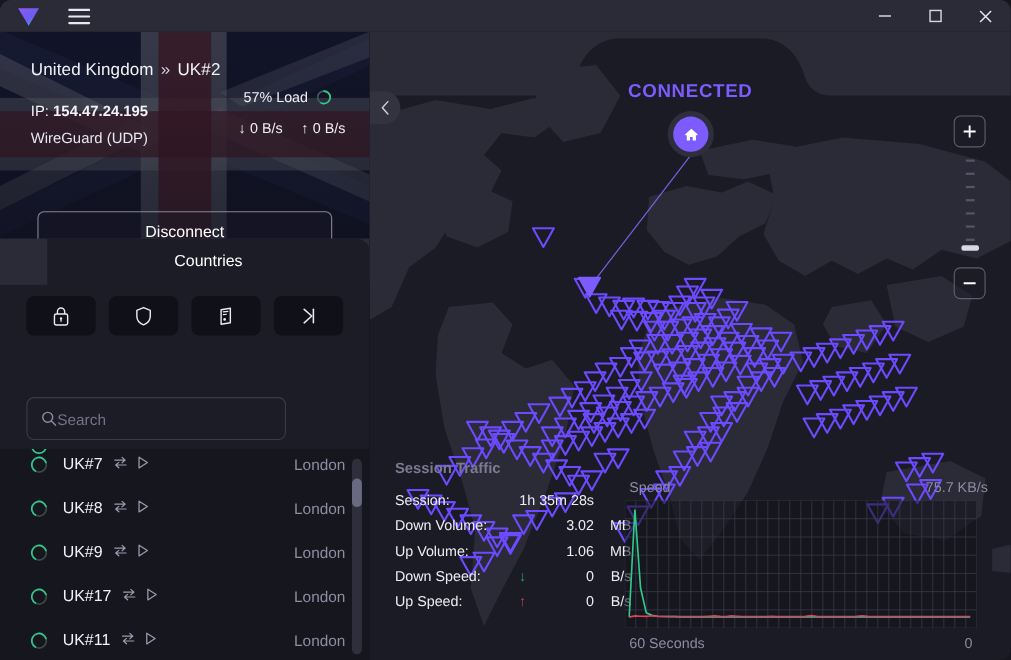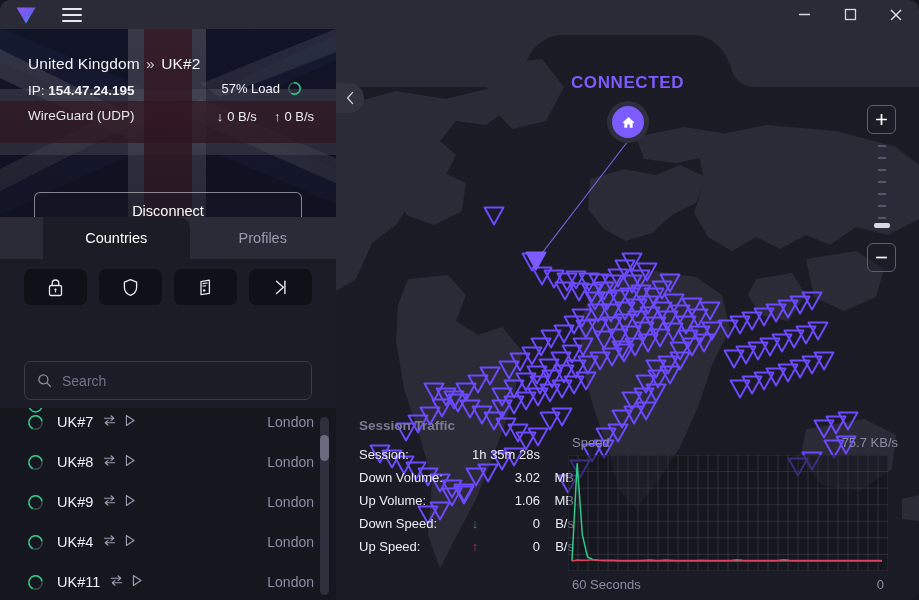--- a/index.html
+++ b/index.html
@@ -34,21 +34,21 @@
   .flag-panel {
     position: relative; width: 336px; height: 188px; overflow: hidden;
     background: #2d2430;
   }
   .flag-img { position: absolute; inset: 0; }
   .flag-shade { position: absolute; inset: 0;
     background: linear-gradient(180deg, rgba(14,14,22,.55), rgba(14,14,22,.72)); }
   .conn-info { position: absolute; left: 28px; top: 26px; right: 20px; }
   .conn-country { font-size: 15.5px; color: #f2f2f7; letter-spacing: .1px; }
   .chev-sep { color: #cfcfdb; padding: 0 2px; }
-  .conn-ip { font-size: 13.5px; color: #f2f2f7; margin-top: 10px; }
+  .conn-ip { font-size: 13.5px; color: #f2f2f7; margin-top: 20px; }
   .conn-ip b { font-weight: bold; }
   .conn-proto { font-size: 13.5px; color: #e6e6ee; margin-top: 10px; }
   .load-row { position: absolute; right: 34px; top: 52px;
     display: flex; align-items: flex-start; gap: 7px; }
   .load-text { font-size: 13px; color: #f2f2f7; }
   .load-ring { width: 15px; height: 15px; }
   .speed-row { position: absolute; right: 22px; top: 80px;
     display: flex; align-items: center; gap: 17px; font-size: 13px; color: #eeeef5; }
   .speed-item { display: flex; align-items: center; gap: 4px; }
   .arrow-g { font-size: 13px; color: #eeeef5; }
@@ -70,23 +70,23 @@
   .tab.inactive::before { content:""; position:absolute; left:-14px; bottom:0;
     width:14px; height:14px; background:#2b2b38;
     border-bottom-left-radius:14px; box-shadow: -4px 4px 0 0 #1c1c26; display:none;}
 
   
   .filters { position: absolute; top: 240px; left: 24px; display: flex; gap: 12px; }
   .filter-btn { width: 63px; height: 36px; background: #101018; border-radius: 7px;
     display: flex; align-items: center; justify-content: center; cursor: pointer; }
 
   
-  .search-box { position: absolute; top: 332px; left: 24px; width: 288px; height: 39px;
+  .search-box { position: absolute; top: 332px; left: 24px; width: 236px; height: 39px;
     border: 1px solid #3a3a4b; border-radius: 7px; display: flex; align-items: center;
-    padding: 0 12px; gap: 10px; background: transparent; cursor: text; }
+    padding: 0 12px; background: transparent; cursor: text; }
   .search-input { flex: 1; background: transparent; border: none; outline: none;
     color: #cfcfdd; font-size: 14px; font-family: "Liberation Sans", sans-serif; }
   .search-input::placeholder { color: #72728a; }
 
   
   .server-list { position: absolute; top: 379px; left: 0; width: 336px; height: 192px;
     background: #16161f; overflow: hidden; }
   .partial-row { position: relative; height: 6px; overflow: hidden; }
   .partial-ring { position: absolute; left: 27px; top: -11px; }
   .server-row { height: 40px; display: flex; align-items: flex-start;
@@ -248,23 +248,20 @@
 
       <div class="disconnect-btn">
         <span>Disconnect</span>
       </div>
     </div>
 
     <div class="tabs">
       <div class="tab active">
         <span>Countries</span>
       </div>
-      <div class="tab inactive">
-        <span>Profiles</span>
-      </div>
     </div>
 
     <div class="filters">
       <div class="filter-btn">
         <svg width="17" height="19" viewBox="0 0 17 19">
           <rect x="2.5" y="7.5" width="12" height="10" rx="1.6" fill="none" stroke="#e9e9f2" stroke-width="1.3"></rect>
           <path d="M5.2 7.5 V5.3 a3.3 3.3 0 0 1 6.6 0 V7.5" fill="none" stroke="#e9e9f2" stroke-width="1.3"></path>
           <circle cx="8.5" cy="11.6" r="1.1" fill="#e9e9f2"></circle>
           <line x1="8.5" y1="12.3" x2="8.5" y2="14.4" stroke="#e9e9f2" stroke-width="1.2"></line>
         </svg>
@@ -360,21 +357,21 @@
                 <path d="M2.4 1.6 L10 6.5 L2.4 11.4 Z" fill="none" stroke="#9a9ab0" stroke-width="1.15" stroke-linejoin="round"></path>
               </svg>
             </span>
             <span class="sr-city">London</span>
           </div>
           <div class="server-row">
             <svg class="sr-ring" viewBox="0 0 20 20">
               <circle cx="10" cy="10" r="7.8" fill="none" stroke="#3a4a46" stroke-width="1.8"></circle>
               <circle cx="10" cy="10" r="7.8" fill="none" stroke="#2fc98a" stroke-width="1.8" stroke-dasharray="30 49" stroke-linecap="round" transform="rotate(120 10 10)"></circle>
             </svg>
-            <span class="sr-name">UK#4</span>
+            <span class="sr-name">UK#17</span>
             <span class="sr-ico">
               <svg width="15" height="13" viewBox="0 0 16 14">
                 <path d="M2.5 4.6 H12.2 M9.6 1.9 L12.6 4.6 L9.6 7.2" fill="none" stroke="#9a9ab0" stroke-width="1.2" stroke-linecap="round" stroke-linejoin="round"></path>
                 <path d="M13.5 9.4 H3.8 M6.4 6.8 L3.4 9.4 L6.4 12.1" fill="none" stroke="#9a9ab0" stroke-width="1.2" stroke-linecap="round" stroke-linejoin="round"></path>
               </svg>
             </span>
             <span class="sr-play">
               <svg width="12" height="13" viewBox="0 0 12 13">
                 <path d="M2.4 1.6 L10 6.5 L2.4 11.4 Z" fill="none" stroke="#9a9ab0" stroke-width="1.15" stroke-linejoin="round"></path>
               </svg>

